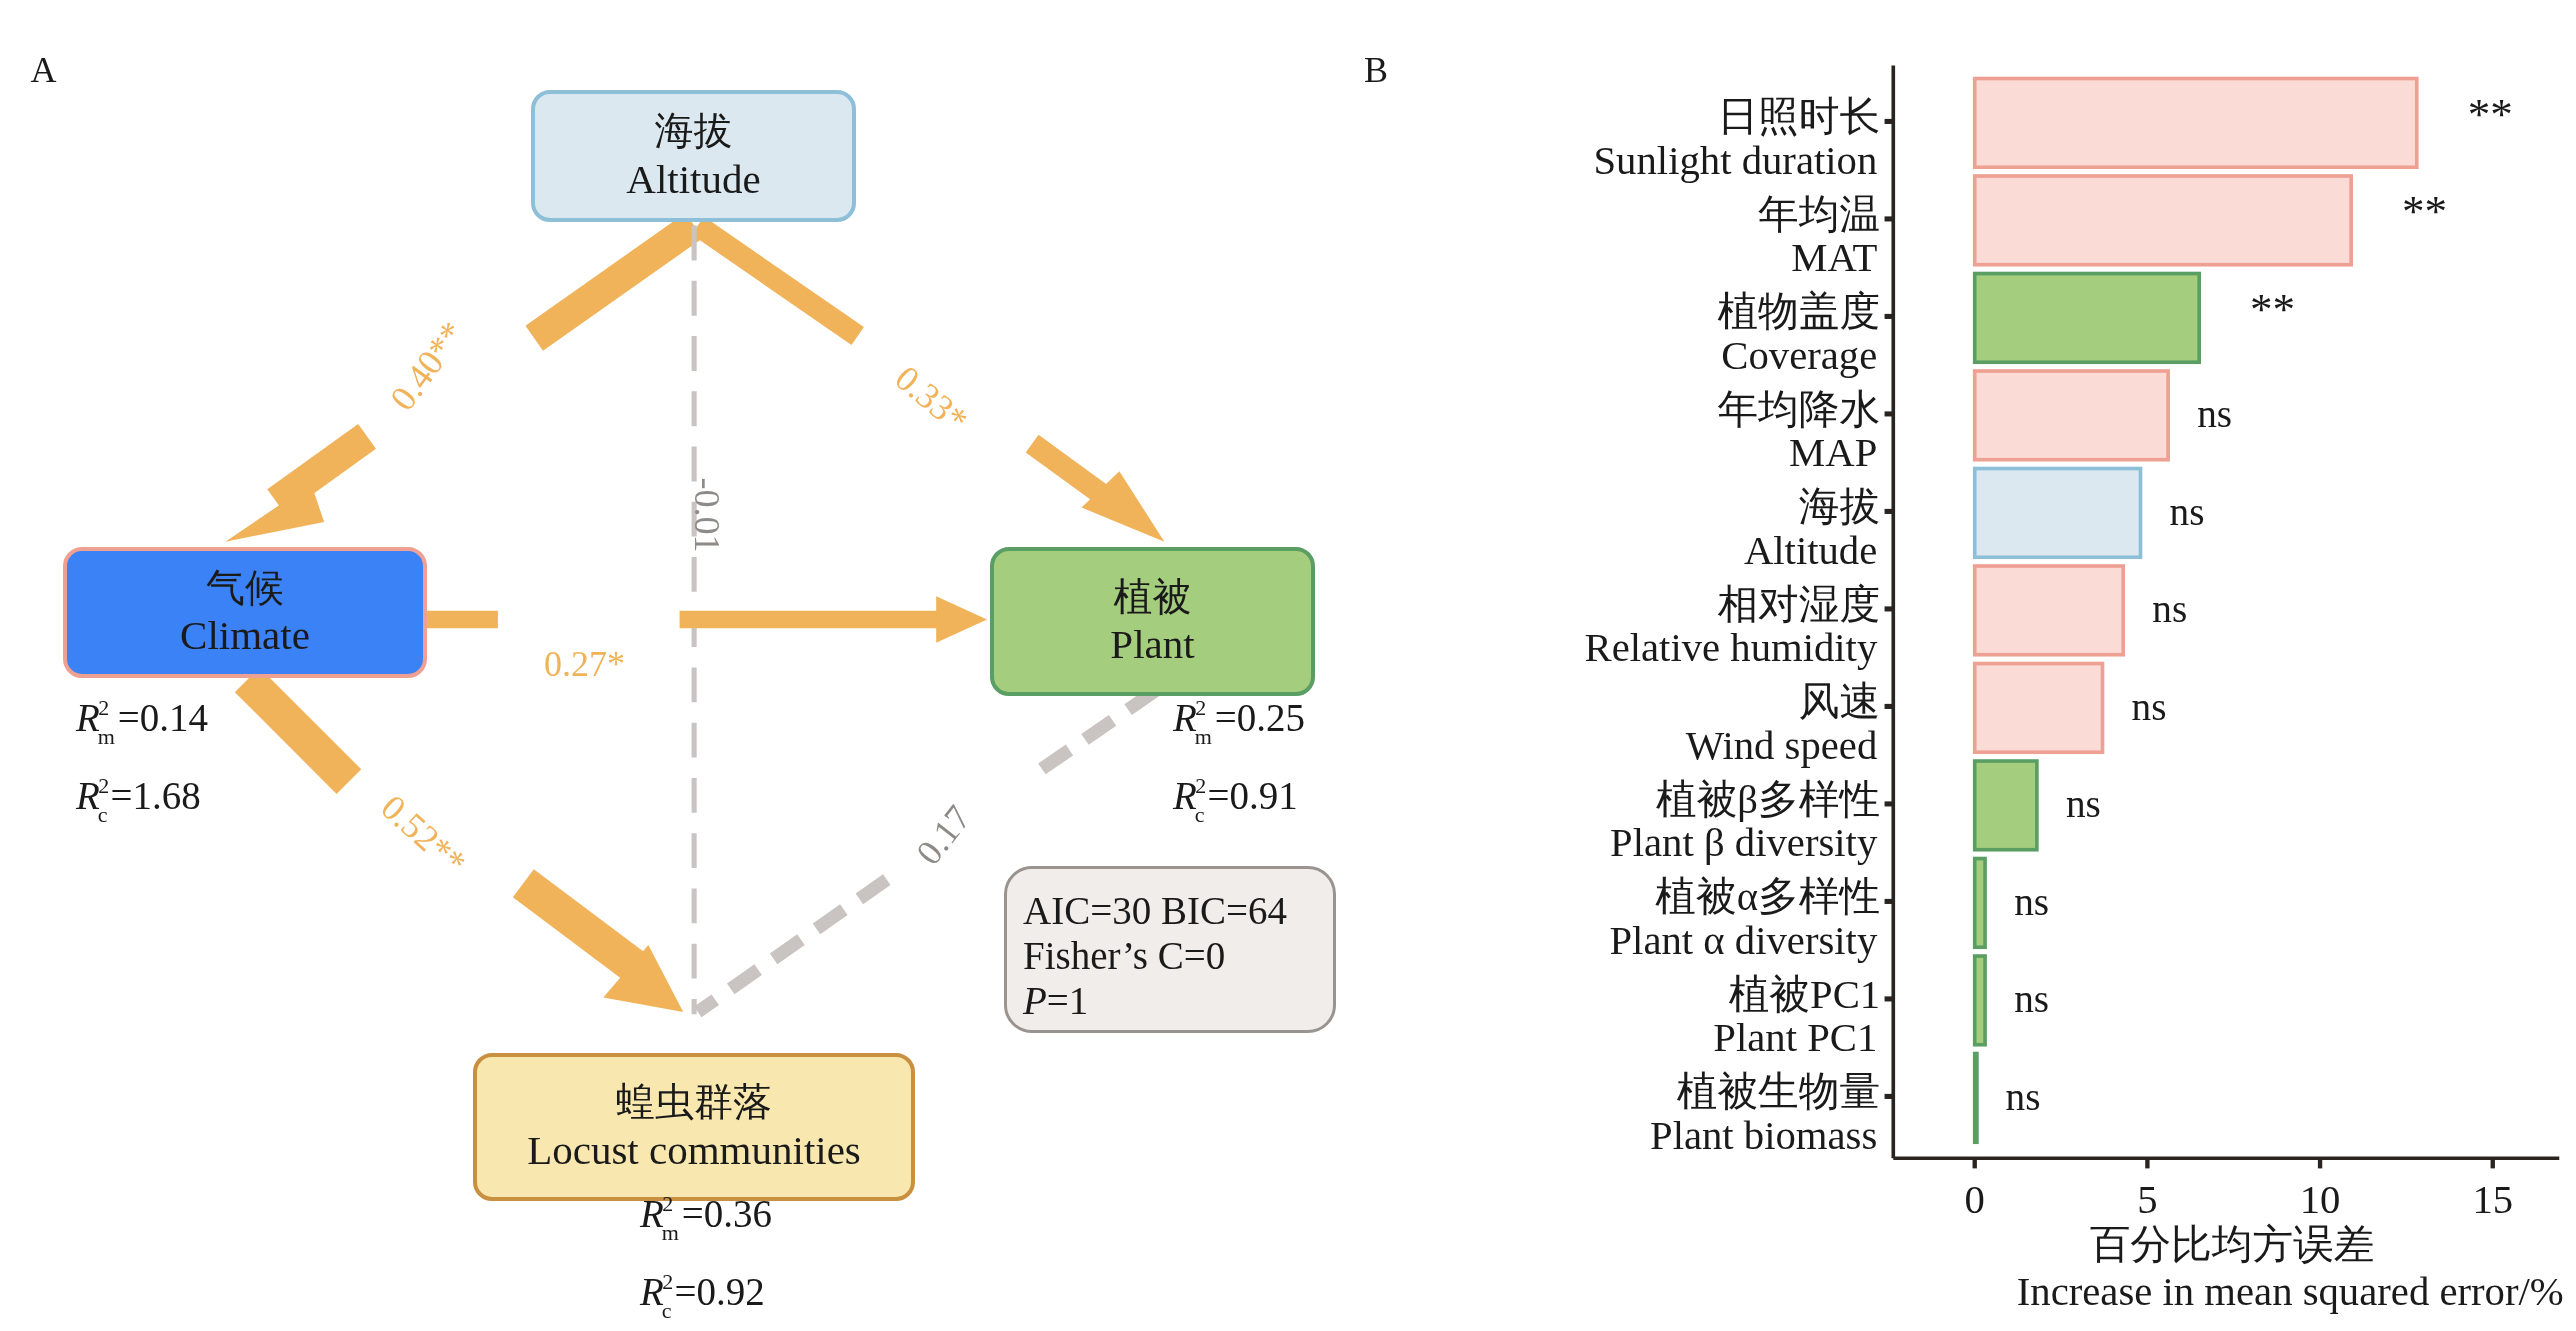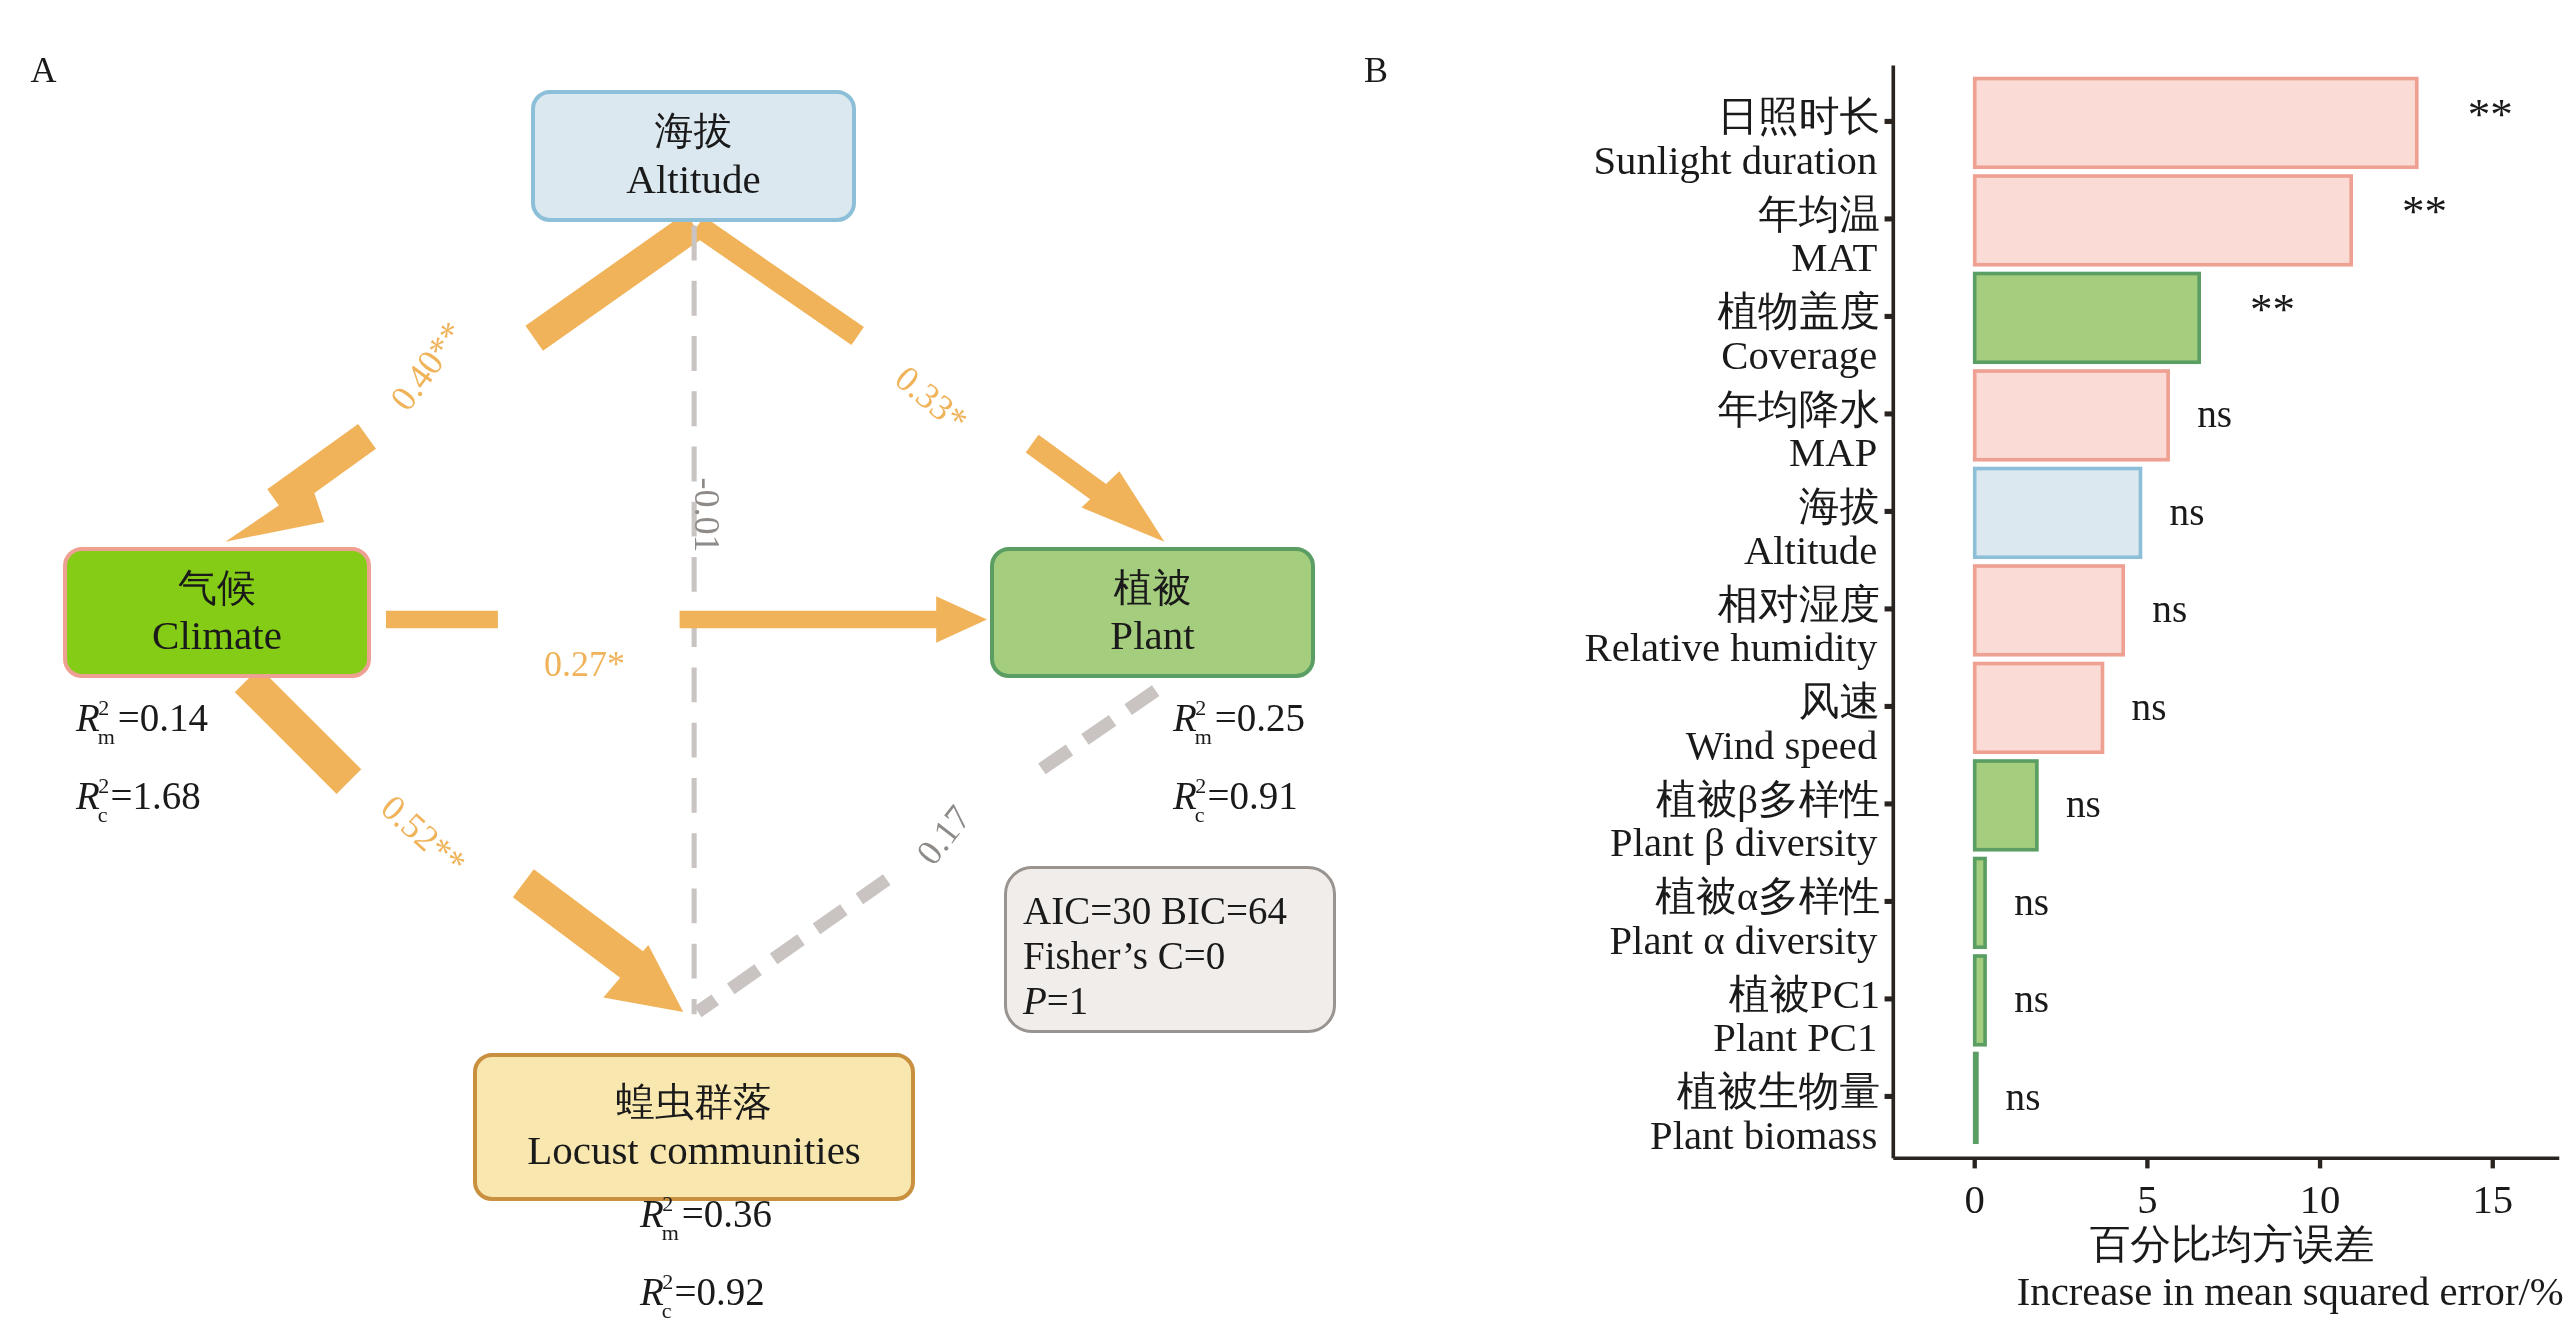--- a/index.html
+++ b/index.html
@@ -65,25 +65,25 @@
 <div class="coef" style="left:891px;top:378px;color:#f0b35a;transform:rotate(40deg);">0.33*</div>
 <div class="coef" style="left:669px;top:494px;color:#8e8a87;transform:rotate(90deg);">-0.01</div>
 <div class="coef" style="left:544px;top:603px;color:#f0b35a;margin-top:40px;">0.27*</div>
 <div class="coef" style="left:374px;top:814px;color:#f0b35a;transform:rotate(42deg);">0.52**</div>
 <div class="coef" style="left:912px;top:814px;color:#8e8a87;transform:rotate(-52deg);">0.17</div>
 
 <div class="node" style="left:531px;top:90px;width:325px;height:132px;background:#dbe8f0;border-color:#8dbfd9;">
   <span class="zh">海拔</span>
   <span class="en">Altitude</span>
 </div>
-<div class="node" style="left:63px;top:547px;width:308px;height:131px;background:#84cc16;border-color:#eea092;">
+<div class="node" style="left:63px;top:547px;width:364px;height:131px;background:#3b82f6;border-color:#eea092;">
   <span class="zh">气候</span>
   <span class="en">Climate</span>
 </div>
-<div class="node" style="left:990px;top:547px;width:325px;height:131px;background:#a5cd7e;border-color:#5a9e64;">
+<div class="node" style="left:990px;top:547px;width:325px;height:149px;background:#a5cd7e;border-color:#5a9e64;">
   <span class="zh">植被</span>
   <span class="en">Plant</span>
 </div>
 <div class="node" style="left:473px;top:1017px;width:442px;height:148px;background:#f8e7ae;border-color:#c9903f;margin-top:36px;">
   <span class="zh">蝗虫群落</span>
   <span class="en">Locust communities</span>
 </div>
 
 <div class="r2" style="left:76px;top:683px;">
   <div><i>R</i><sup>2</sup><sub>m</sub>=<span>0.14</span></div>

